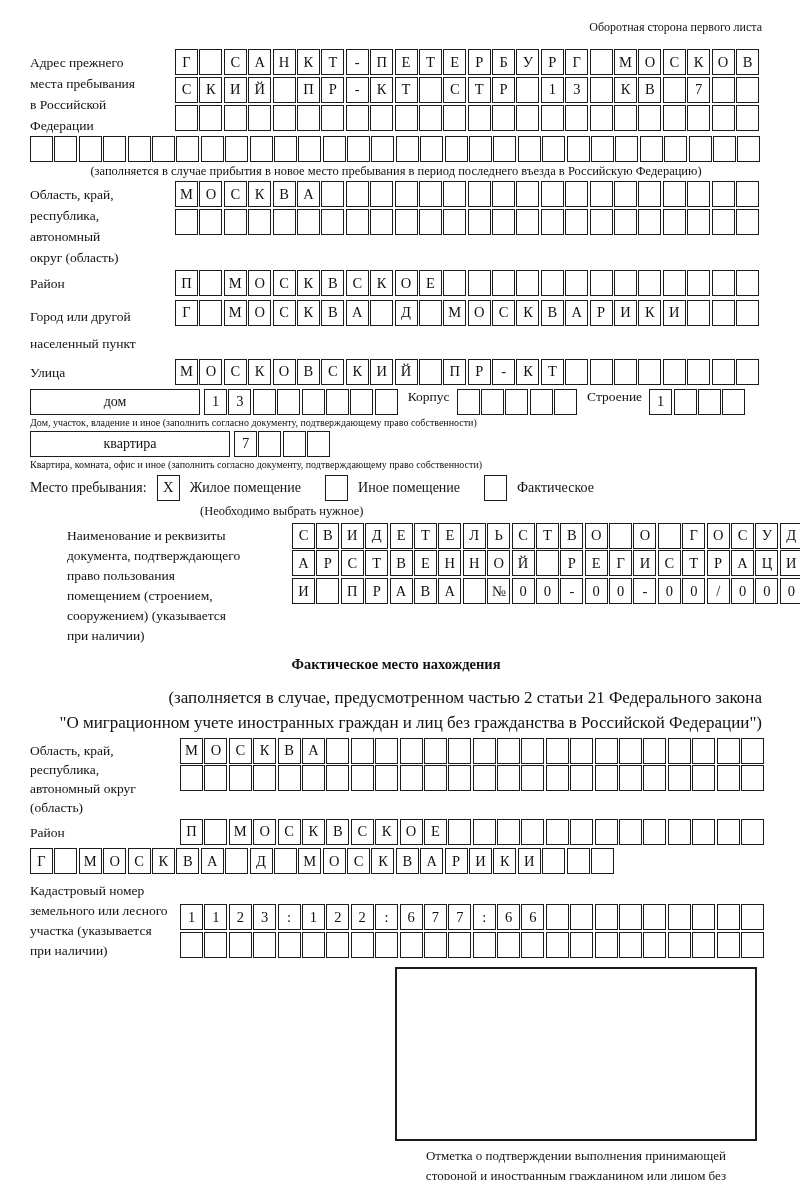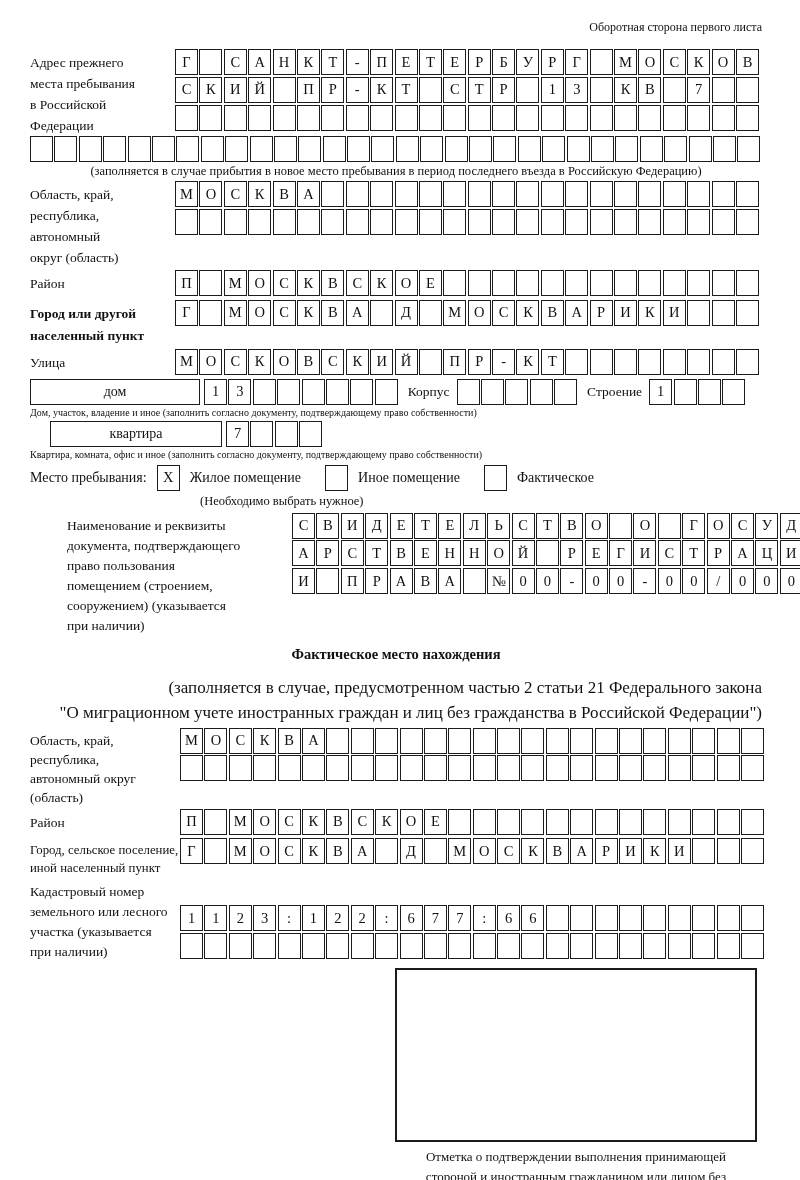--- a/index.html
+++ b/index.html
@@ -31,27 +31,27 @@
   }
   .fullrow { margin-left:0; }
 
   .caption-center { text-align:center; font-size:12.5px; margin-top:2px; }
   .caption-left { font-size:10px; margin:2px 0 3px 0; }
 
   .h-main { text-align:center; font-weight:bold; font-size:15px; margin:7px 0 5px 0; }
   .h-sub  { text-align:center; font-weight:bold; font-size:14.5px; margin:10px 0 12px 0; }
   .note-center { text-align:right; font-size:17px; line-height:1.5; white-space:pre-line; }
 
-  .specrow { display:flex; align-items:center; margin:2px 0 1px 0; }
+  .specrow { display:flex; align-items:flex-start; margin:2px 0 1px 0; }
   .widebox {
     height:26px; border:1.5px solid #1c1c1c;
     display:flex; align-items:center; justify-content:center; font-size:14px;
   }
   .wb-dom { width:170px; margin-right:4px; }
-  .wb-kv  { width:172px; margin-right:4px;margin-left:20px; }
+  .wb-kv  { width:200px; margin-right:4px; }
   .inline-label { font-size:13.5px; margin:0 7px 0 10px; }
 
   .mesto-row { display:flex; align-items:center; font-size:14px; margin-top:5px; }
   .mesto-row .box { margin:0 10px; }
   .mesto-opt { margin-right:14px; }
   .mesto-note { font-size:12.5px; margin:3px 0 4px 170px; }
 
   .kad-rows { padding-top:26px; }
 
   .stamp-box {
@@ -278,21 +278,21 @@
           <span class="box"></span>
           <span class="box"></span>
           <span class="box"></span>
           <span class="box"></span>
           <span class="box"></span>
         </div>
     </div>
   </div>
 
   <div class="field">
-    <div class="label w145" style="line-height:22px;font-weight:bold;">Город или другой
+    <div class="label w145" style="line-height:27px;">Город или другой
 населенный пункт</div>
     <div class="rows">
       <div class="boxrow">
           <span class="box">Г</span>
           <span class="box"></span>
           <span class="box">М</span>
           <span class="box">О</span>
           <span class="box">С</span>
           <span class="box">К</span>
           <span class="box">В</span>
@@ -572,22 +572,20 @@
           <span class="box"></span>
           <span class="box"></span>
           <span class="box"></span>
           <span class="box"></span>
           <span class="box"></span>
         </div>
     </div>
   </div>
 
   <div class="field">
-    <div class="label w150" style="line-height:18px; font-size:12.8px;">Город, сельское поселение,
-иной населенный пункт</div>
     <div class="rows">
       <div class="boxrow">
           <span class="box">Г</span>
           <span class="box"></span>
           <span class="box">М</span>
           <span class="box">О</span>
           <span class="box">С</span>
           <span class="box">К</span>
           <span class="box">В</span>
           <span class="box">А</span>

